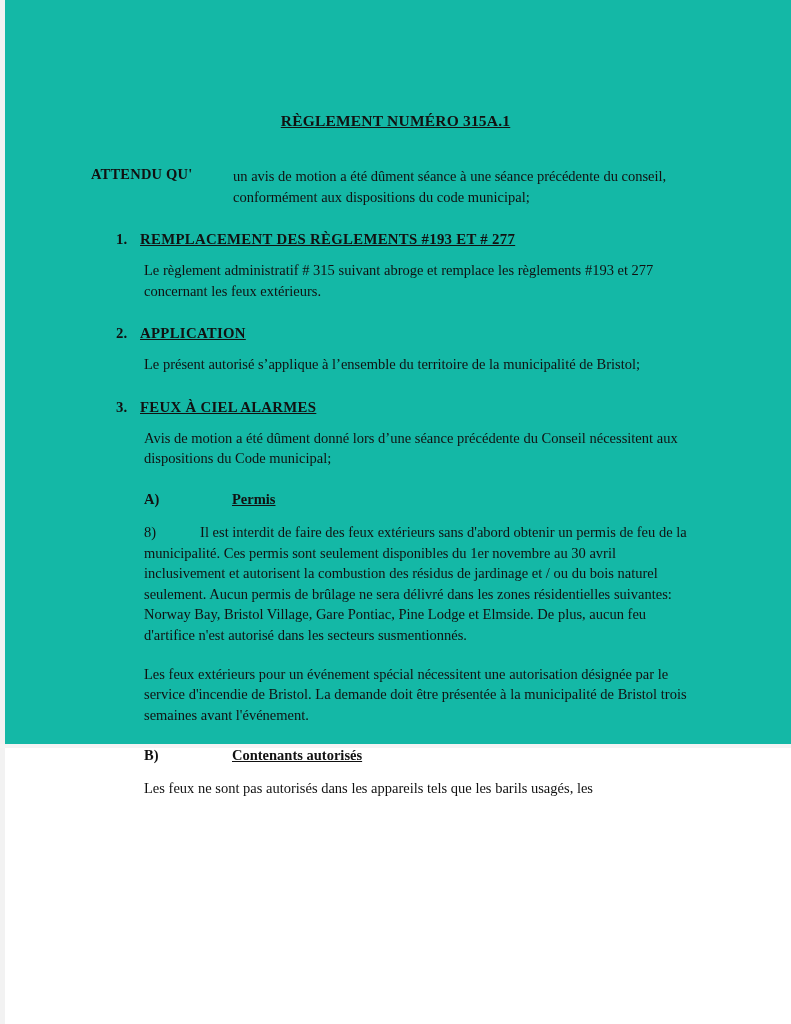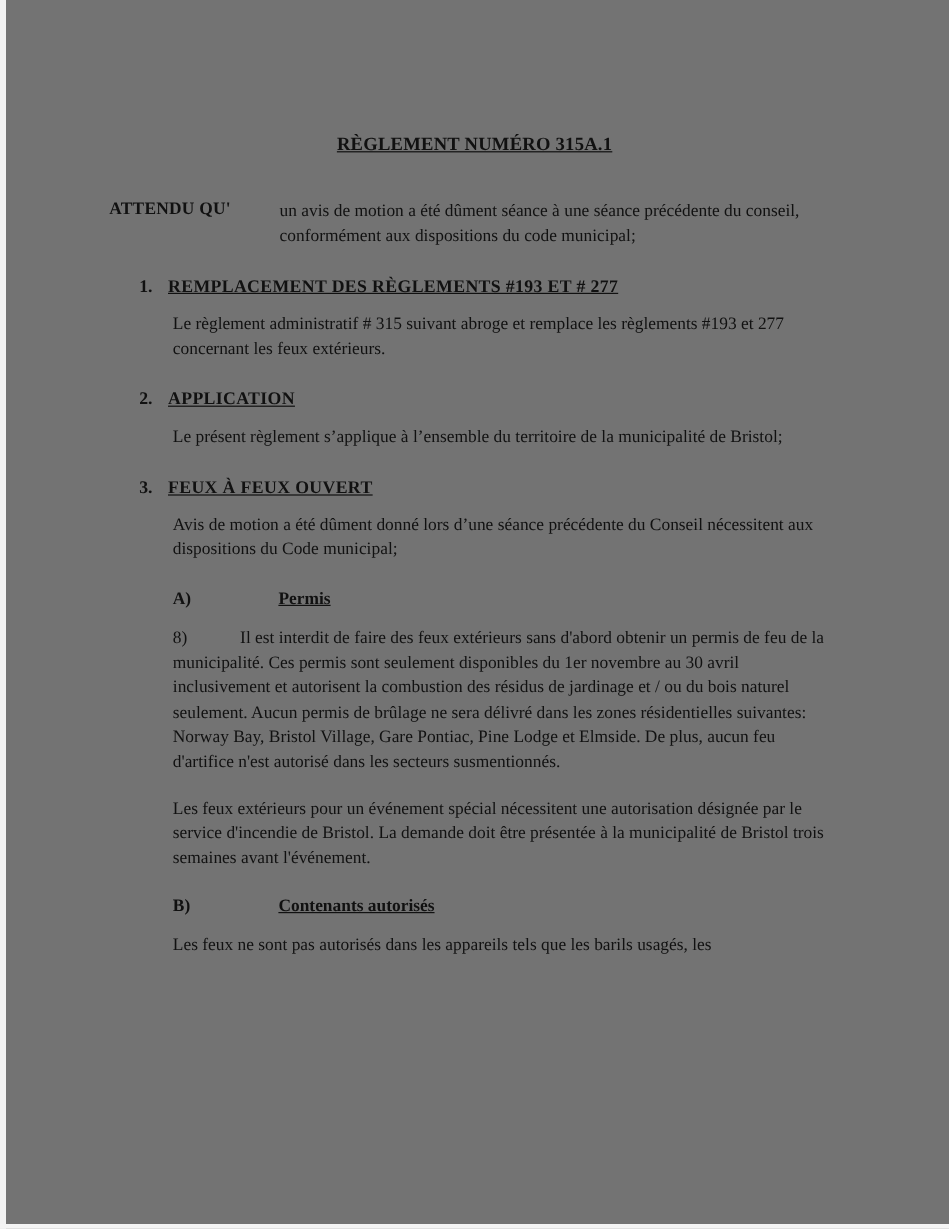--- a/index.html
+++ b/index.html
@@ -10,25 +10,25 @@
   body {
     width: 791px;
     height: 1024px;
     font-family: "Liberation Serif", serif;
     color: #111111;
     position: relative;
     overflow: hidden;
   }
   .page {
     width: 791px;
-    height: 1024px;
+    height: 748px;
     box-sizing: border-box;
     padding: 0;
     position: relative;
-    background: #737373;
+    background: #14b8a6;
   }
   .content {
     position: absolute;
     left: 0;
     top: 0;
     width: 791px;
   }
   .doc-title {
     text-align: center;
     font-weight: bold;
@@ -173,27 +173,27 @@
         <span class="section-title">REMPLACEMENT DES RÈGLEMENTS #193 ET # 277</span>
       </div>
       <div class="section-body">Le règlement administratif # 315 suivant abroge et remplace les règlements #193 et 277 concernant les feux extérieurs.</div>
     </div>
 
     <div class="section">
       <div class="section-head">
         <span class="section-num">2.</span>
         <span class="section-title">APPLICATION</span>
       </div>
-      <div class="section-body">Le présent règlement s’applique à l’ensemble du territoire de la municipalité de Bristol;</div>
+      <div class="section-body">Le présent autorisé s’applique à l’ensemble du territoire de la municipalité de Bristol;</div>
     </div>
 
     <div class="section">
       <div class="section-head">
         <span class="section-num">3.</span>
-        <span class="section-title">FEUX À FEUX OUVERT</span>
+        <span class="section-title">FEUX À CIEL ALARMES</span>
       </div>
       <div class="section-body">Avis de motion a été dûment donné lors d’une séance précédente du Conseil nécessitent aux dispositions du Code municipal;</div>
     </div>
 
     <div class="sub">
       <div class="sub-head">
         <span class="sub-letter">A)</span>
         <span class="sub-title">Permis</span>
       </div>
       <div class="sub-body">

